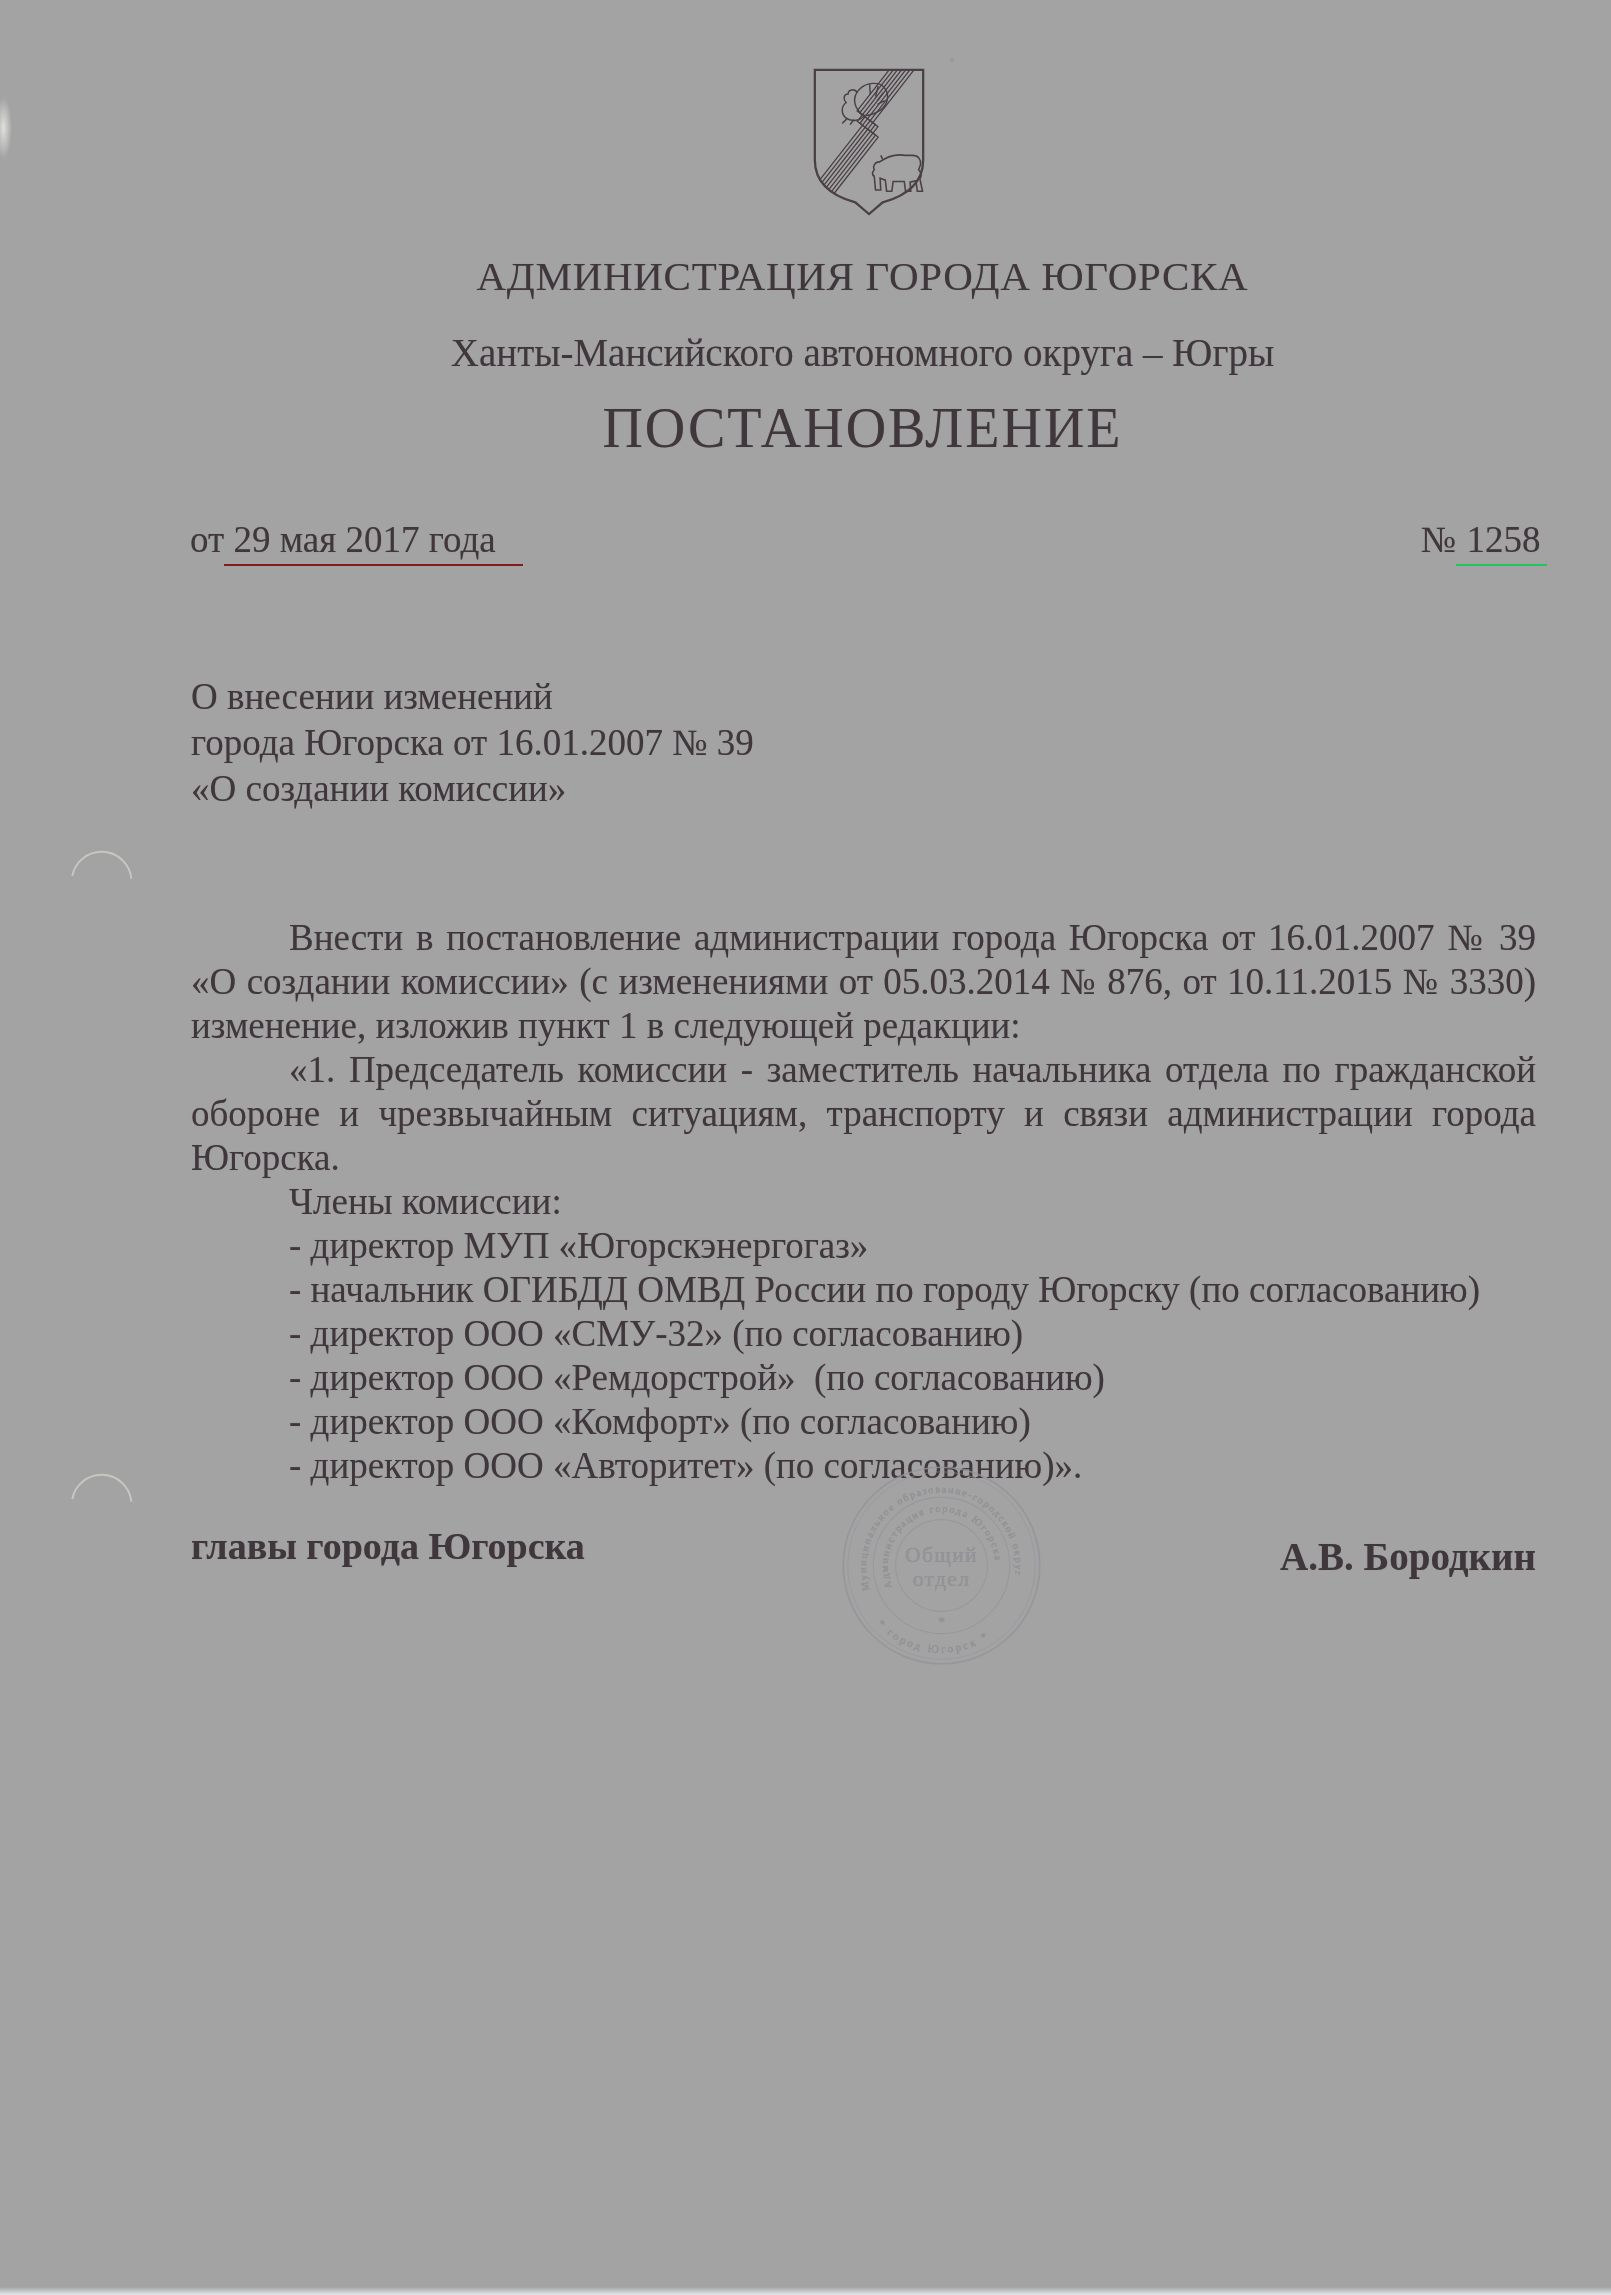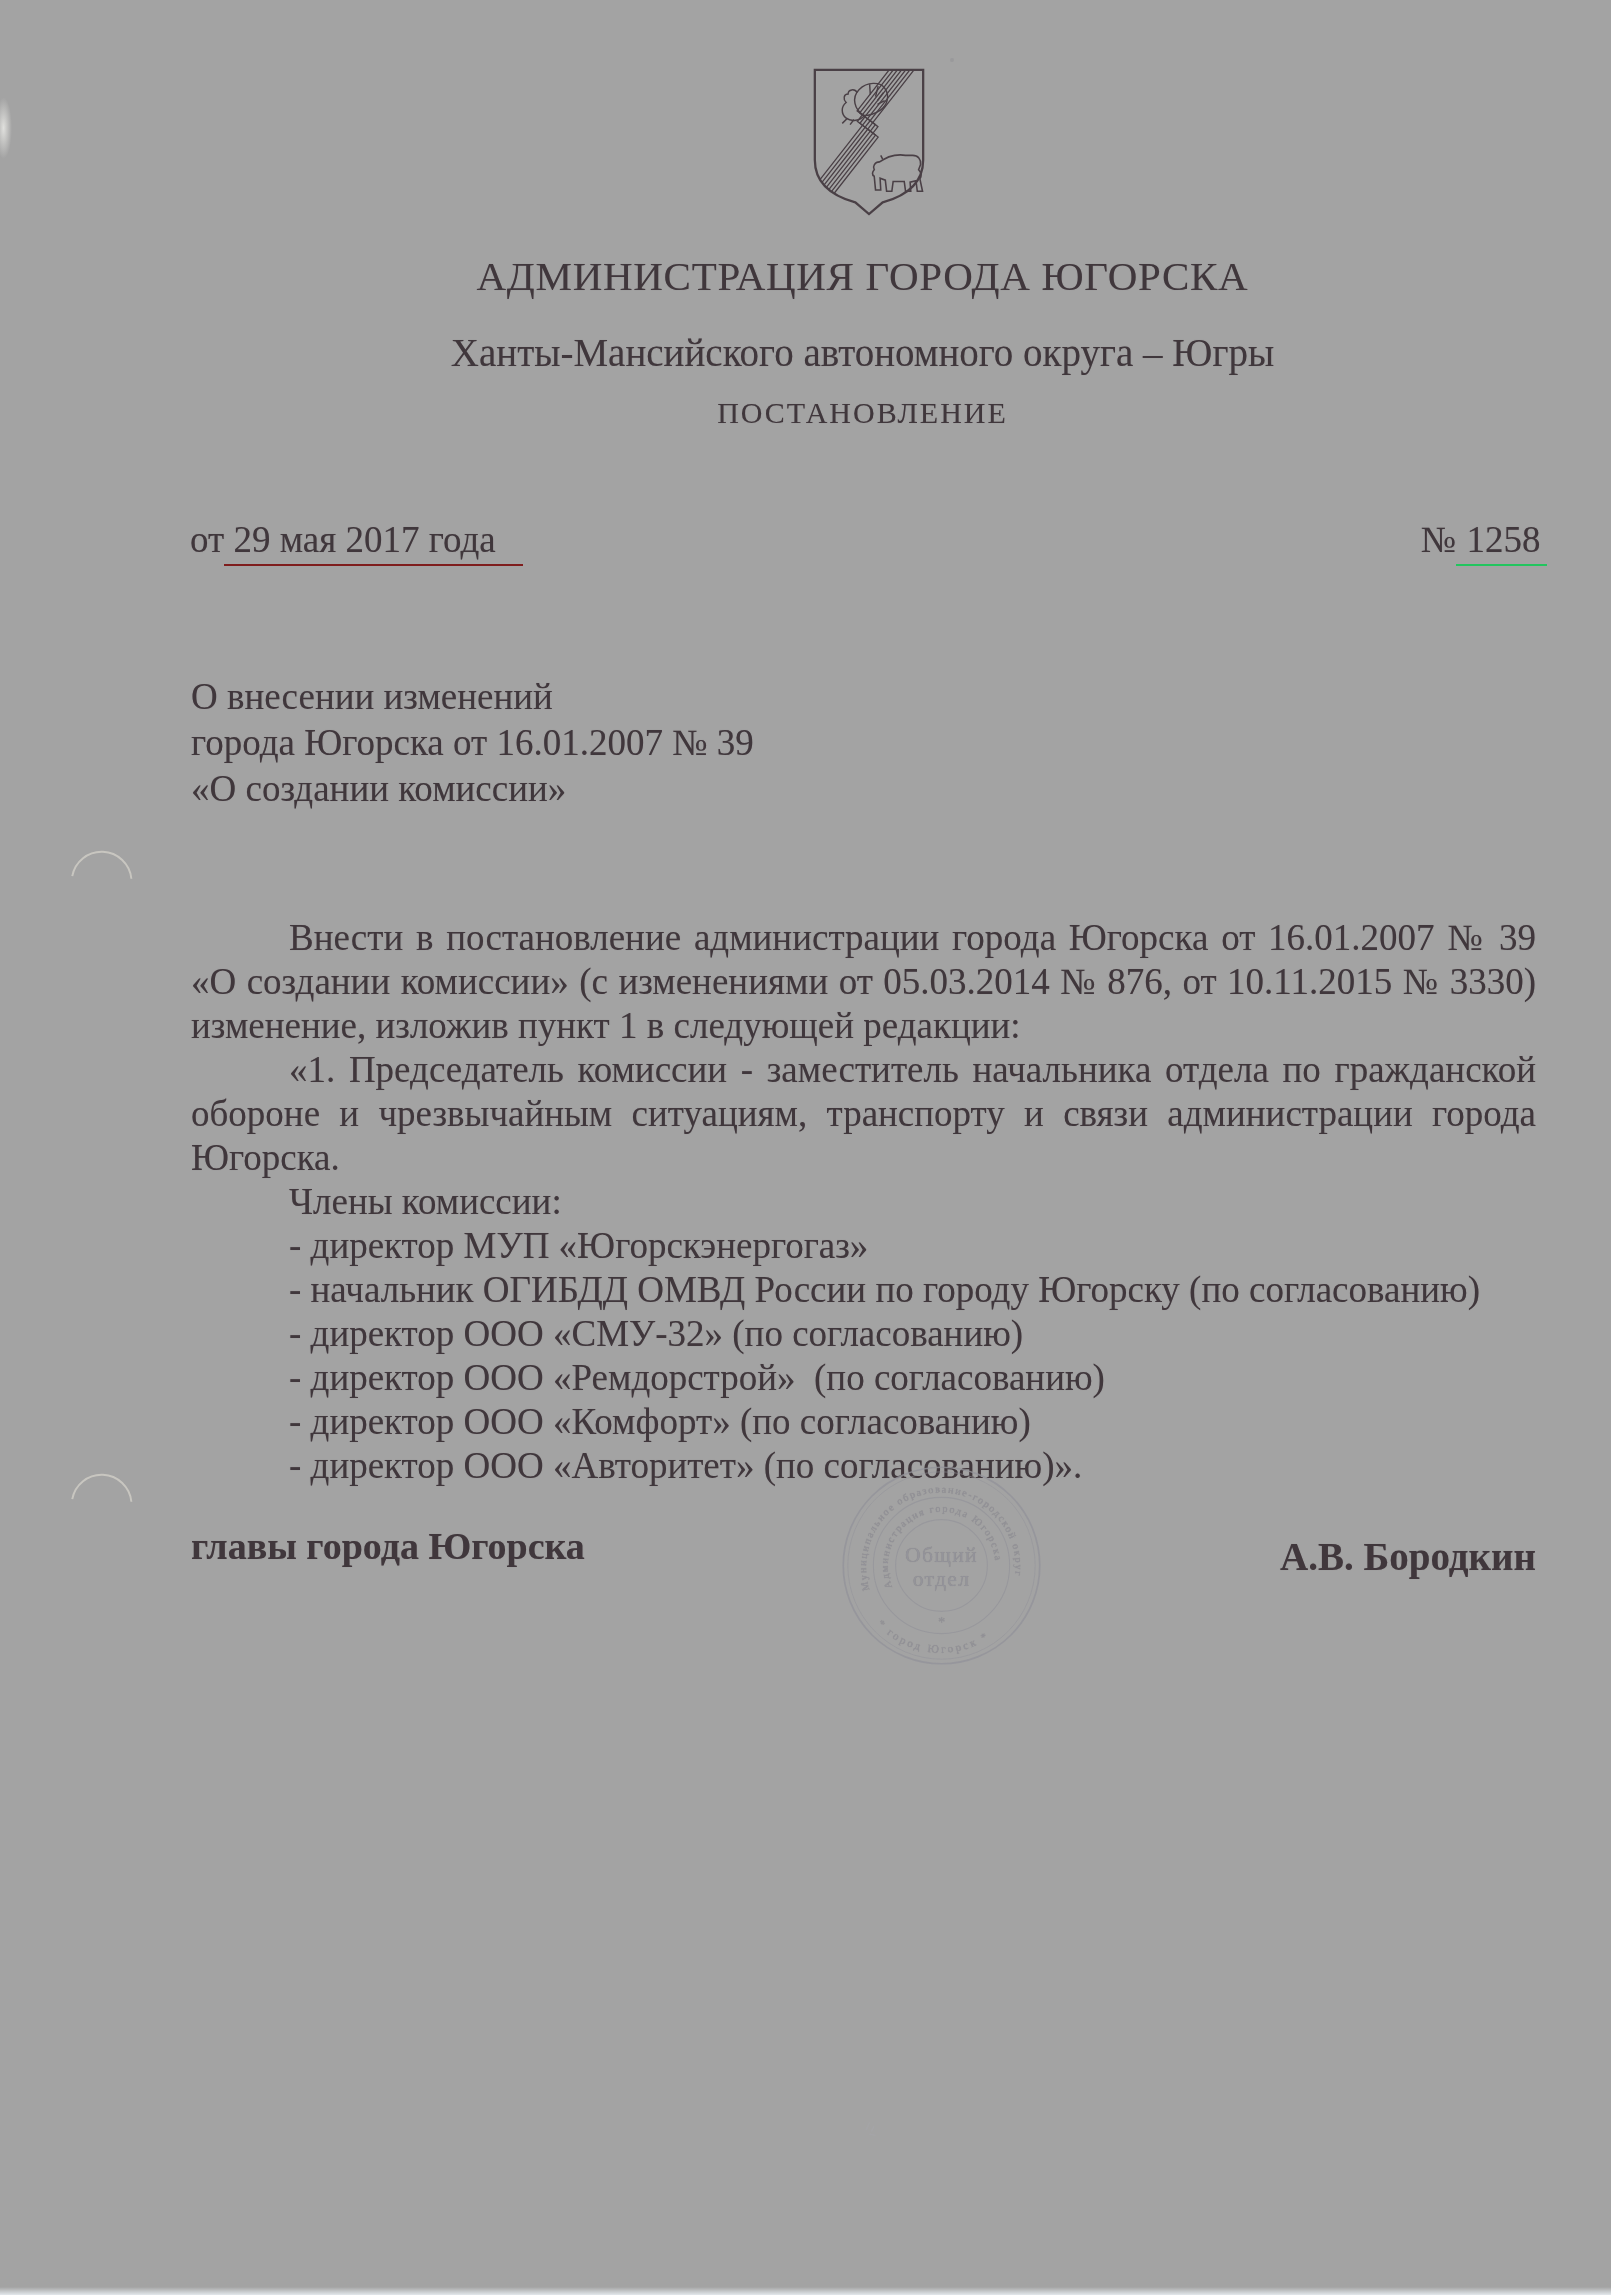--- a/index.html
+++ b/index.html
@@ -10,21 +10,21 @@
     background:#a3a3a3;
     font-family:"Liberation Serif", serif;
     color:#40373c;
     overflow:hidden;
     text-shadow:0 0 0.7px rgba(64,55,60,.35);
   }
   
   .crest{position:absolute;top:63px;left:807px;width:124px;height:156px;}
   .org-name{position:absolute;top:252px;left:190px;width:1345px;text-align:center;font-size:41px;letter-spacing:0.7px;}
   .org-region{position:absolute;top:302px;left:190px;width:1345px;text-align:center;font-size:39px;margin-top:28px;}
-  .doc-type{position:absolute;top:396px;left:190px;width:1345px;text-align:center;font-size:30px;letter-spacing:2px;}
+  .doc-type{position:absolute;top:396px;left:190px;width:1345px;text-align:center;font-size:56px;letter-spacing:2px;}
   
   .meta{position:absolute;top:518px;left:190px;width:1357px;display:flex;justify-content:space-between;font-size:37px;}
   .date-group .u{border-bottom:2px solid #7f1d1d;padding:0 27.5px 3.9px 9.2px;}
   .num-group .u{border-bottom:2px solid #22c55e;padding:0 6.5px 3.9px 10.5px;}
   
   .subject{position:absolute;top:674px;left:191px;font-size:37px;line-height:46px;}
   
   .bodytext{position:absolute;top:916px;left:191px;width:1345px;font-size:37px;line-height:44px;text-align:justify;}
   .bodytext p{margin:0;text-indent:98px;}
   .bodytext p.member, .bodytext p.members-heading{text-align:left;white-space:pre-wrap;}

